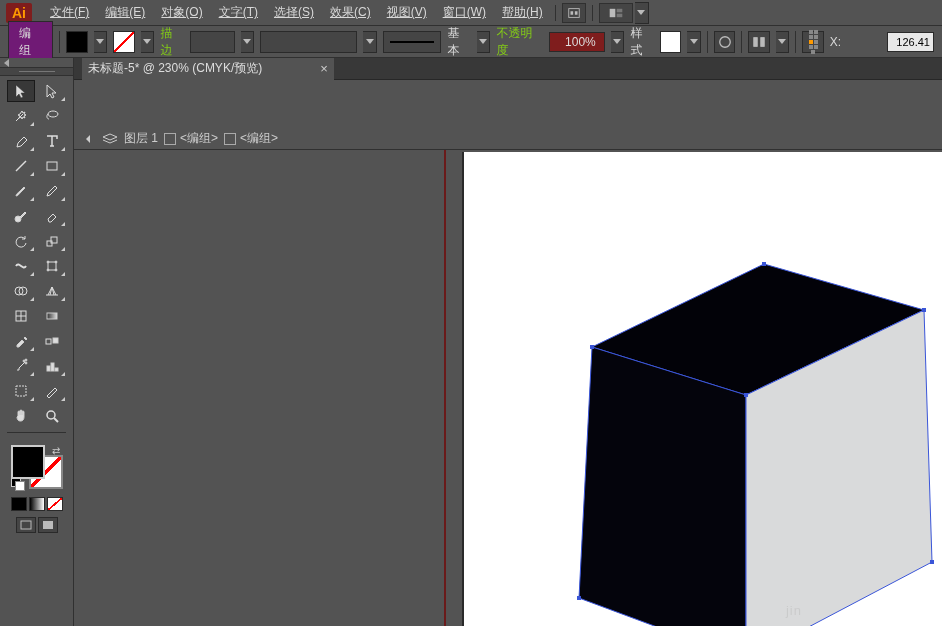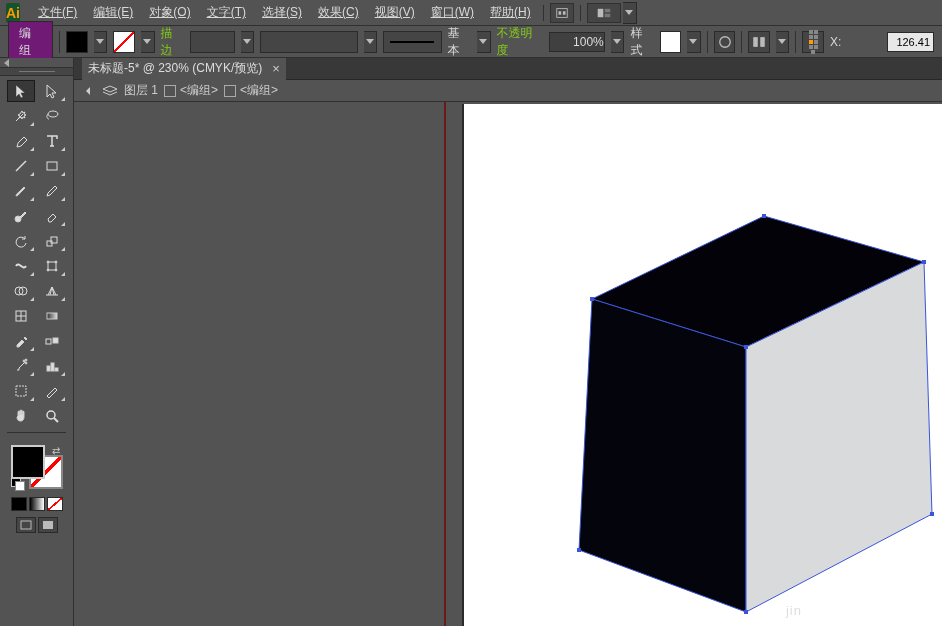--- a/index.html
+++ b/index.html
@@ -14,22 +14,22 @@
   }
   
   .menubar {
     height: 26px;
     background: #535353;
     display: flex; align-items: center;
     padding: 0 6px;
     border-bottom: 1px solid #303030;
   }
   .app-logo {
-    width: 14px; height: 20px;
-    background: #14532d;
+    width: 26px; height: 20px;
+    background: #7f1d1d;
     color: #ff9a00;
     font-weight: bold;
     font-size: 14px;
     display: flex; align-items: center; justify-content: center;
     margin-right: 10px;
     border-radius: 2px;
   }
   .menu-item {
     padding: 4px 8px;
     cursor: default;
@@ -83,22 +83,22 @@
   .orange { color:#84cc16; }
   .wide-well {
     height:22px; border:1px solid #2a2a2a; background:#454545;
   }
   .stroke-line {
     width:60px; height:22px; border:1px solid #2a2a2a; background:#454545;
     display:flex; align-items:center; justify-content:center;
   }
   .stroke-line::before{ content:""; width:44px; height:2px; background:#000; }
   .opac-field {
-    width:57px; height:20px; background:#404040; border:1px solid #2a2a2a;
-    color:#ddd; display:flex; align-items:center; justify-content:flex-end; padding-right:0;
+    width:57px; height:20px; background:#7f1d1d; border:1px solid #2a2a2a;
+    color:#ddd; display:flex; align-items:center; justify-content:flex-end; padding-right:8px;
   }
   .dim-field {
     width:48px; height:20px; background:#e8e8e8; color:#000; border:1px solid #2a2a2a;
     display:flex; align-items:center; justify-content:flex-end; padding-right:3px;
     font-size:11px;
     margin-left:40px;
   }
   .ctrl-icon {
     width:22px; height:22px; border:1px solid #2a2a2a; background:#454545;
     display:flex; align-items:center; justify-content:center;
@@ -202,27 +202,27 @@
   
   .docarea {
     flex:1; display:flex; flex-direction:column; min-width:0;
   }
   .doc-tabbar {
     height: 22px; background:#383838; border-bottom:1px solid #272727;
     display:flex; align-items:center; padding-left:8px; gap:6px;
   }
   .doc-tab {
     height:22px; display:flex; align-items:center; padding:0 6px;
-    background:#535353; font-size:12px; color:#ddd;
+    background:#535353; font-size:12px; color:#ddd;gap:48px;
   }
   .doc-tab .close{ margin-left:10px; font-size:13px; color:#ccc;}
   .breadcrumb {
     height:22px; background:#535353; border-bottom:1px solid #303030;
     display:flex; align-items:center; gap:6px; padding-left:6px;
-    font-size:12px; color:#ccc;
+    font-size:12px; color:#ccc;margin-top:48px;
   }
   .bc-nav{
     width:16px;height:16px;display:flex;align-items:center;justify-content:center;
   }
   .bc-nav svg{ width:10px;height:10px; fill:#ccc;}
   .bc-layers-icon{
     width:16px;height:14px;display:flex;align-items:center;justify-content:center;
   }
   .bc-chunk{
     display:flex; align-items:center; gap:4px;

